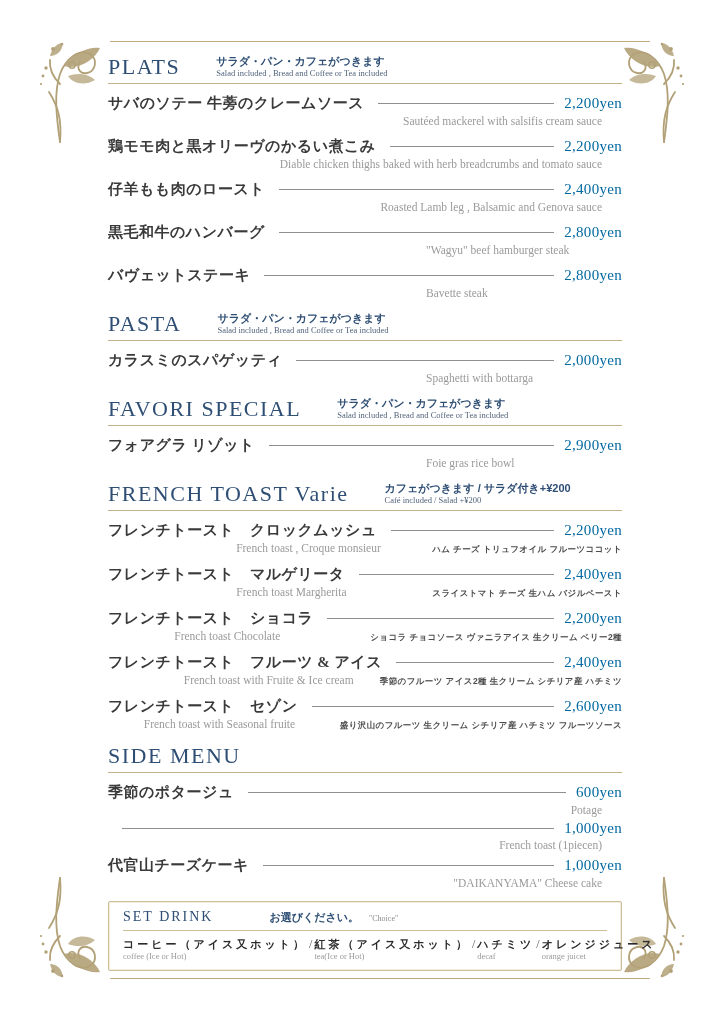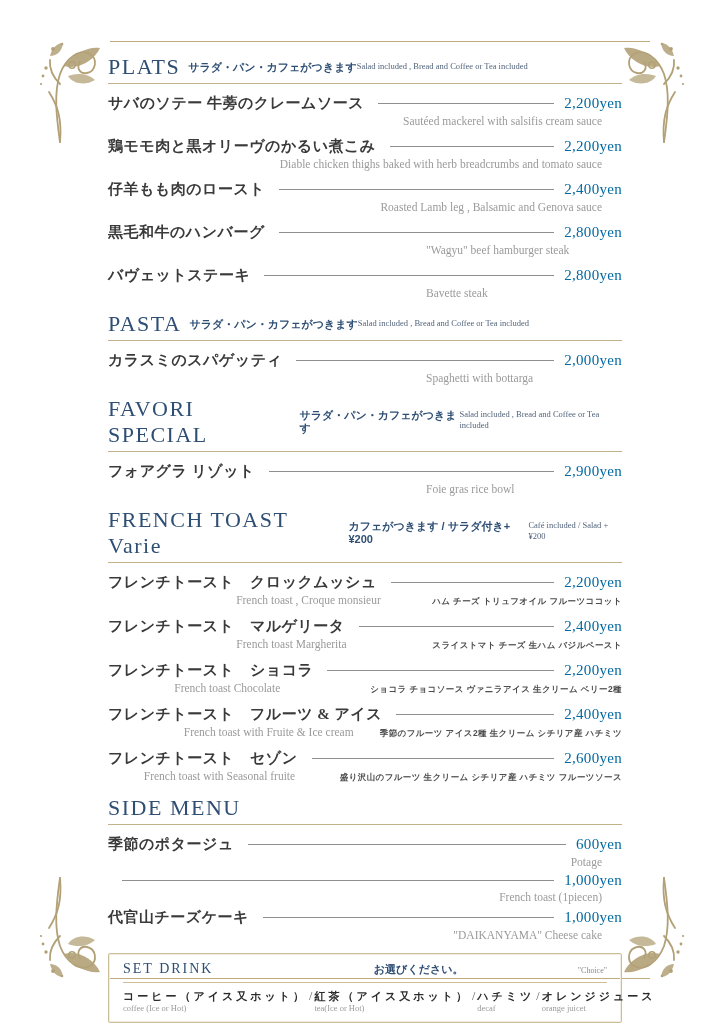--- a/index.html
+++ b/index.html
@@ -14,26 +14,26 @@
   .rule-bottom{top:978px;}
   .ornament{position:absolute;width:88px;height:122px;}
   .orn-tl{left:16px;top:22px;}
   .orn-tr{right:16px;top:22px;transform:scaleX(-1);}
   .orn-bl{left:16px;bottom:26px;transform:scaleY(-1);}
   .orn-br{right:16px;bottom:26px;transform:scale(-1,-1);}
 
   .content{position:absolute;left:108px;top:54px;width:514px;}
 
   .menu-section{margin-bottom:11px;}
-  .section-head{display:flex;align-items:center;gap:8px;}
+  .section-head{display:flex;align-items:center;gap:36px;}
   .section-title{
     font-size:22px;letter-spacing:1.5px;color:#2e4e74;line-height:26px;
     font-family:"Liberation Serif","DejaVu Serif",serif;
   }
-  .section-sub{display:flex;flex-direction:row;justify-content:center;}
+  .section-sub{display:flex;flex-direction:column;justify-content:center;}
   .sub-jp{
     font-family:"Liberation Sans","DejaVu Sans",sans-serif;
     font-weight:bold;font-size:11px;color:#2e4e74;line-height:13px;
   }
   .sub-en{font-size:8.5px;color:#53647c;line-height:11px;}
   .section-rule{border-top:1.5px solid #c3b189;margin-top:3px;margin-bottom:9px;}
 
   .menu-item{margin-bottom:8px;}
   .item-row{display:flex;align-items:center;}
   .item-name{
@@ -49,21 +49,21 @@
     font-weight:bold;font-size:8.5px;color:#4d4d4d;letter-spacing:0.4px;white-space:nowrap;
   }
   .menu-section[data-id="side-menu"] .menu-item{margin-bottom:3px;}
   .menu-section[data-id="side-menu"] .item-en{min-width:0;}
 
   .set-drink-box{
     border:1.5px solid #ccbe96;border-radius:2px;
     padding:7px 14px 8px 14px;margin-top:10px;
     box-shadow:0 0 0 1px #f3ede0 inset;
   }
-  .sd-head{display:flex;align-items:baseline;gap:10px;justify-content:space-between;}
+  .sd-head{display:flex;align-items:baseline;gap:10px;}
   .sd-title{font-size:14px;letter-spacing:2px;color:#2e4e74;}
   .sd-note-jp{
     font-family:"Liberation Sans","DejaVu Sans",sans-serif;
     font-weight:bold;font-size:11px;color:#2e4e74;margin-left:46px;
   }
   .sd-note-en{font-size:8px;color:#8a8a8a;}
   .sd-rule{border-top:1.2px solid #ccbe96;margin:5px 0 6px 0;}
   .sd-options{display:flex;align-items:flex-start;justify-content:space-between;}
   .drink-option{display:flex;flex-direction:column;}
   .drink-jp{

